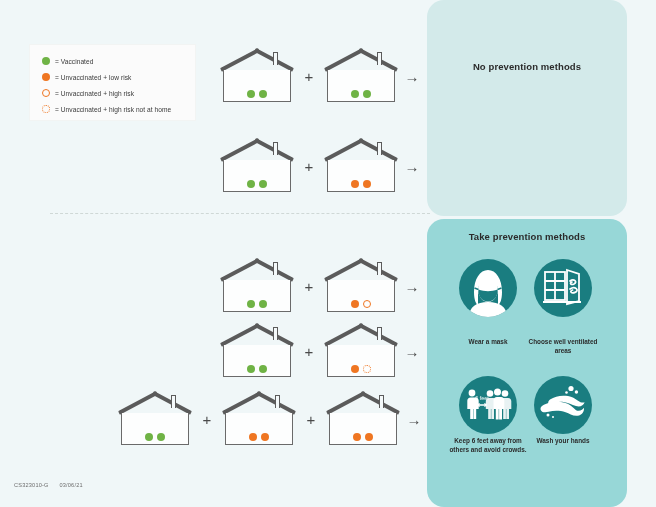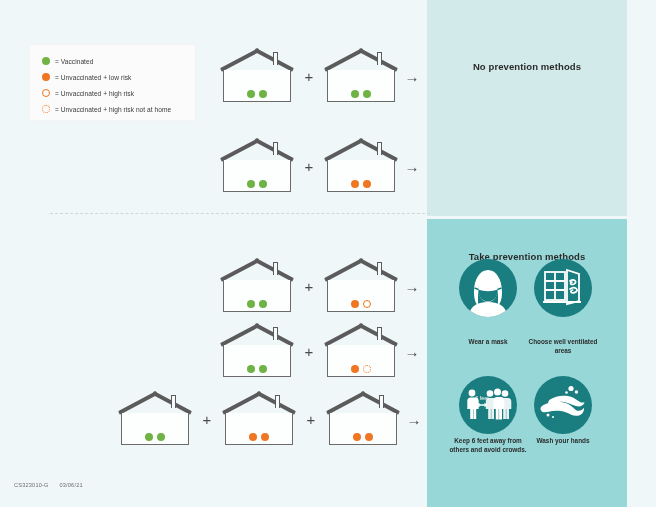--- a/index.html
+++ b/index.html
@@ -20,20 +20,21 @@
     width: 656px;
     height: 507px;
     background: #f0f7f8;
   }
 
   
   .panel {
     position: absolute;
     left: 427px;
     width: 200px;
+    border-radius: 17px;
   }
   .panel-top {
     top: 0;
     height: 216px;
     background: #d3eaea;
   }
   .panel-bottom {
     top: 219px;
     height: 288px;
     background: #97d7d7;
@@ -42,21 +43,21 @@
     position: absolute;
     left: 0;
     width: 200px;
     text-align: center;
     font-size: 9.5px;
     font-weight: bold;
     color: #2b2b2b;
     letter-spacing: 0.1px;
   }
   .panel-top .panel-title { top: 61px; }
-  .panel-bottom .panel-title { top: 32px; }
+  .panel-bottom .panel-title { top: 12px; }
 
   .icon-circle {
     position: absolute;
     border-radius: 50%;
     background: #1a7d80;
     overflow: hidden;
   }
   .icon-caption {
     position: absolute;
     text-align: center;

